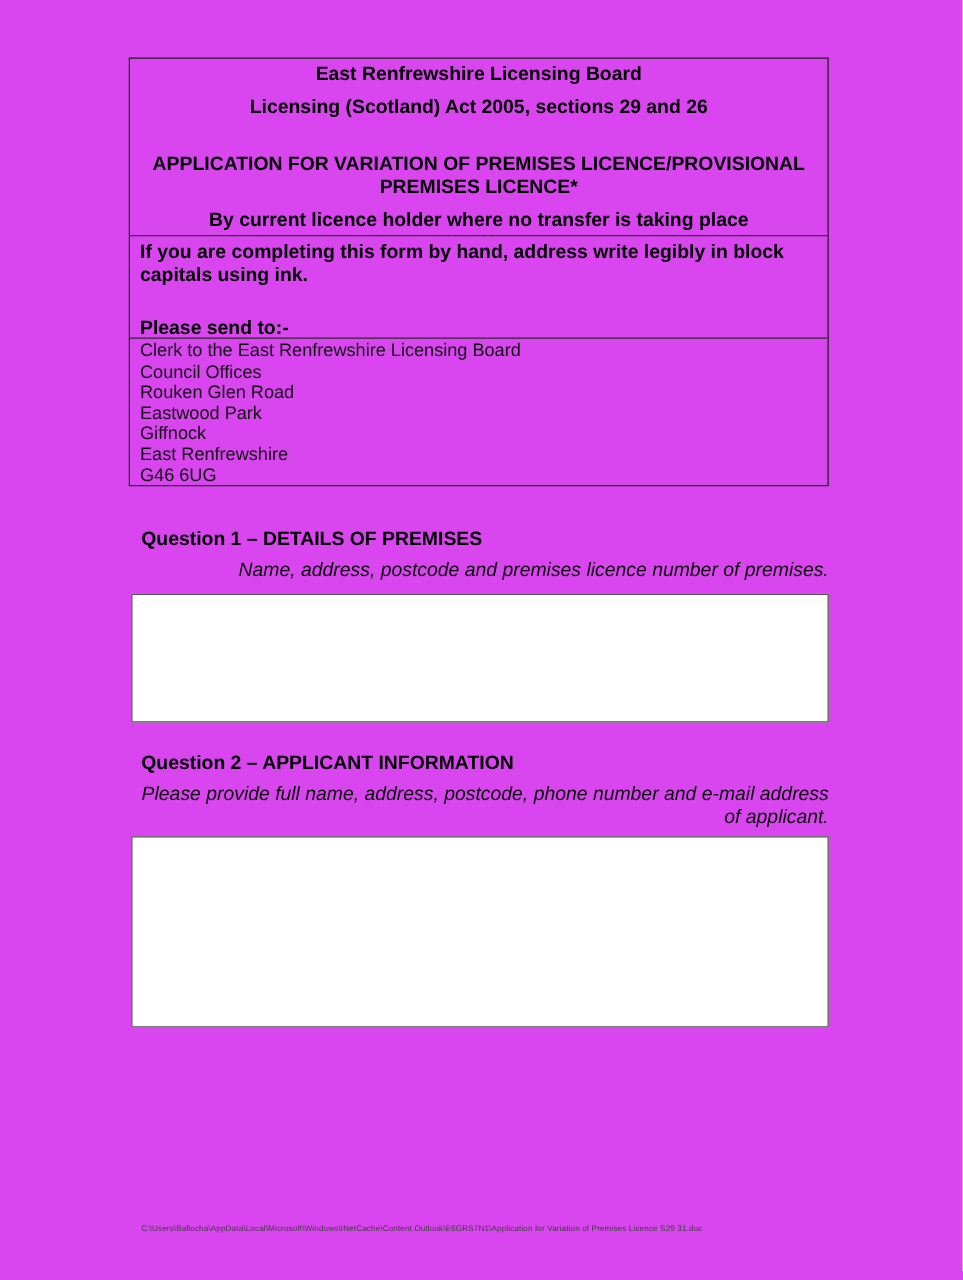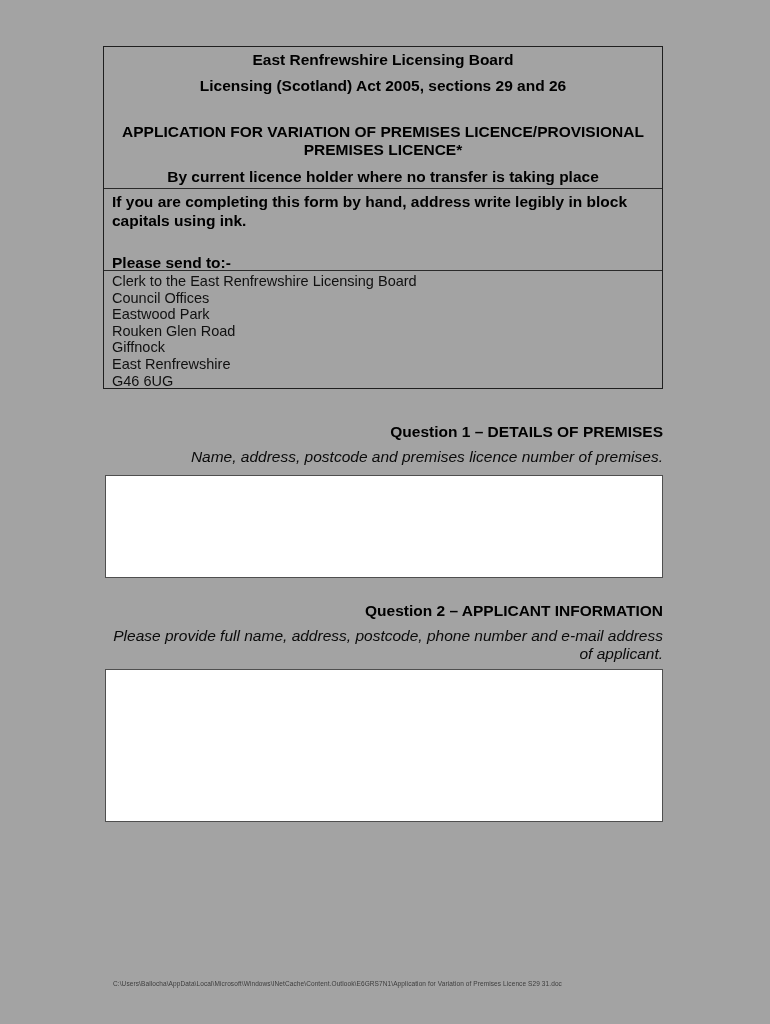--- a/index.html
+++ b/index.html
@@ -1,20 +1,20 @@
 <!DOCTYPE html>
 <html><head>
 <meta charset="utf-8">
 <style>
   * { margin:0; padding:0; box-sizing:border-box; }
   html,body { background:#e9e9e9; }
   .page {
     position:relative;
     width:770px; height:1024px;
-    background:#a3a3a3;
+    background:#d946ef;
     font-family:"Liberation Sans", sans-serif;
     color:#000;
     overflow:hidden;
     margin:0 auto;
   }
   .content {
     position:absolute;
     left:103px; top:46px;
     width:560px;
   }
@@ -48,21 +48,20 @@
     font-size:14.5px;
     line-height:16.6px;
     color:#101010;
   }
   
   .question h2 {
     font-size:15.5px;
     line-height:18px;
     font-weight:bold;
     margin-left:10px;
-    text-align:right;
   }
   .question .desc {
     font-size:15.5px;
     line-height:18.5px;
     font-style:italic;
     margin:7px 0 0 10px;
     color:#0a0a0a;
     text-align:right;
   }
   .q1 { margin-top:34px; }
@@ -98,22 +97,22 @@
         <p class="app-title">APPLICATION FOR VARIATION OF PREMISES LICENCE/PROVISIONAL PREMISES LICENCE*</p>
         <p class="app-subtitle">By current licence holder where no transfer is taking place</p>
       </div>
       <div class="t-row row2">
         <p>If you are completing this form by hand, address write legibly in block capitals using ink.</p>
         <p class="send-to">Please send to:-</p>
       </div>
       <div class="t-row row3">
         <div class="addr-line">Clerk to the East Renfrewshire Licensing Board</div>
         <div class="addr-line">Council Offices</div>
+        <div class="addr-line">Rouken Glen Road</div>
         <div class="addr-line">Eastwood Park</div>
-        <div class="addr-line">Rouken Glen Road</div>
         <div class="addr-line">Giffnock</div>
         <div class="addr-line">East Renfrewshire</div>
         <div class="addr-line">G46 6UG</div>
       </div>
     </div>
 
     <div class="question q1">
       <h2>Question 1 – DETAILS OF PREMISES</h2>
       <p class="desc">Name, address, postcode and premises licence number of premises.</p>
       <div class="answer-box"></div>

